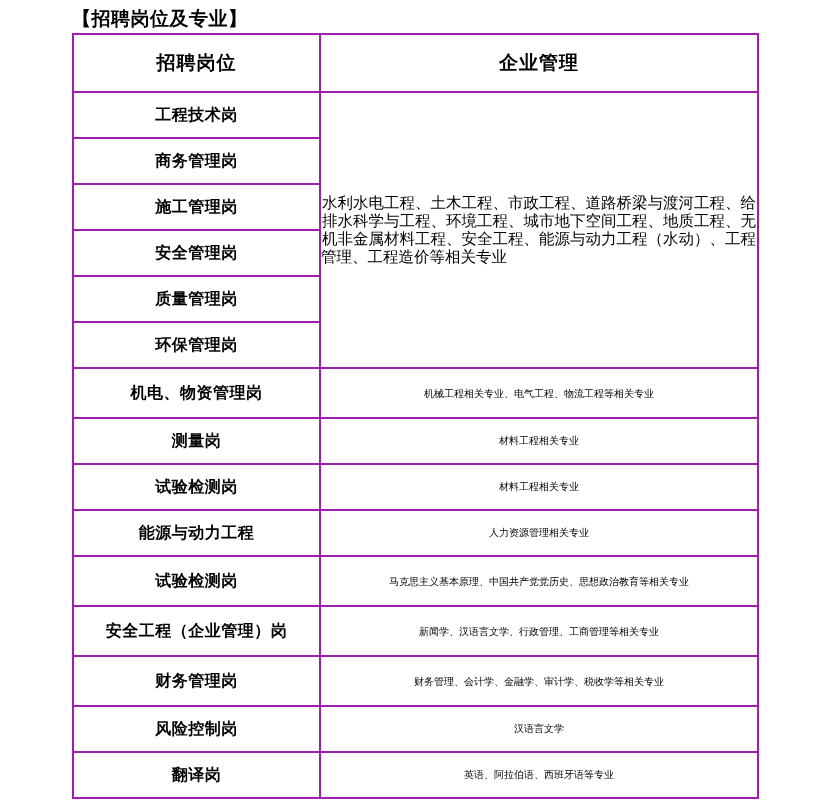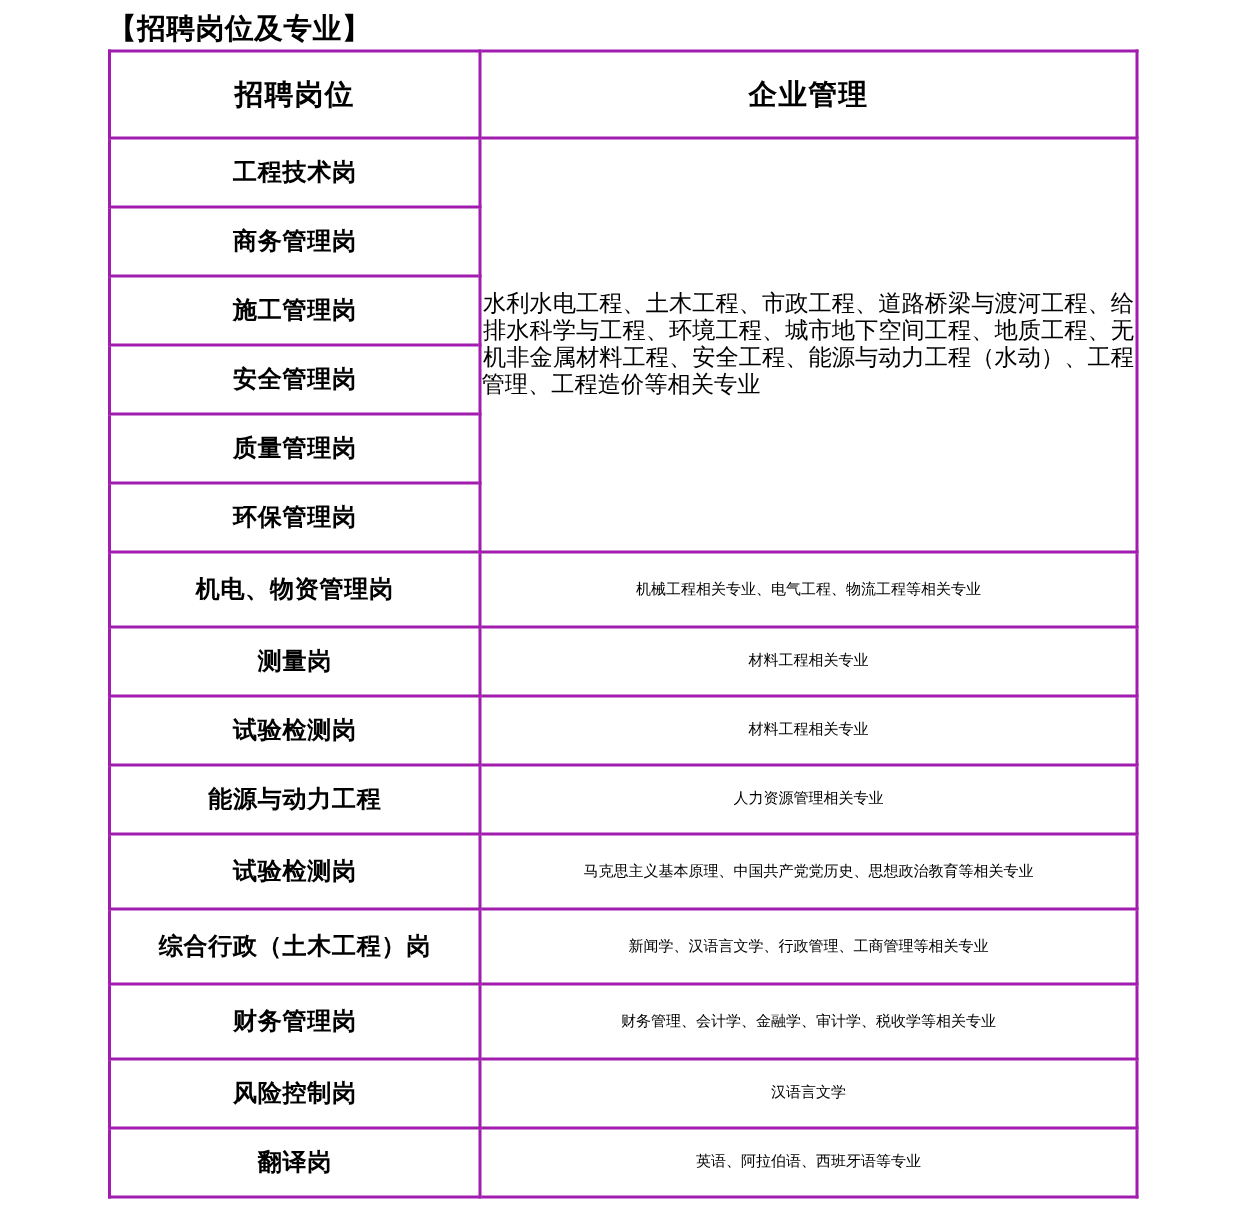--- a/index.html
+++ b/index.html
@@ -135,21 +135,21 @@
         </tr>
         <tr>
           <td class="post-cell">能源与动力工程</td>
           <td class="major-cell">人力资源管理相关专业</td>
         </tr>
         <tr>
           <td class="post-cell tall">试验检测岗</td>
           <td class="major-cell two-line">马克思主义基本原理、中国共产党党历史、思想政治教育等相关专业</td>
         </tr>
         <tr>
-          <td class="post-cell tall">综合行政（土木工程）岗</td>
+          <td class="post-cell tall">安全工程（企业管理）岗</td>
           <td class="major-cell two-line">新闻学、汉语言文学、行政管理、工商管理等相关专业</td>
         </tr>
         <tr>
           <td class="post-cell tall">财务管理岗</td>
           <td class="major-cell two-line">财务管理、会计学、金融学、审计学、税收学等相关专业</td>
         </tr>
         <tr>
           <td class="post-cell">风险控制岗</td>
           <td class="major-cell">汉语言文学</td>
         </tr>

